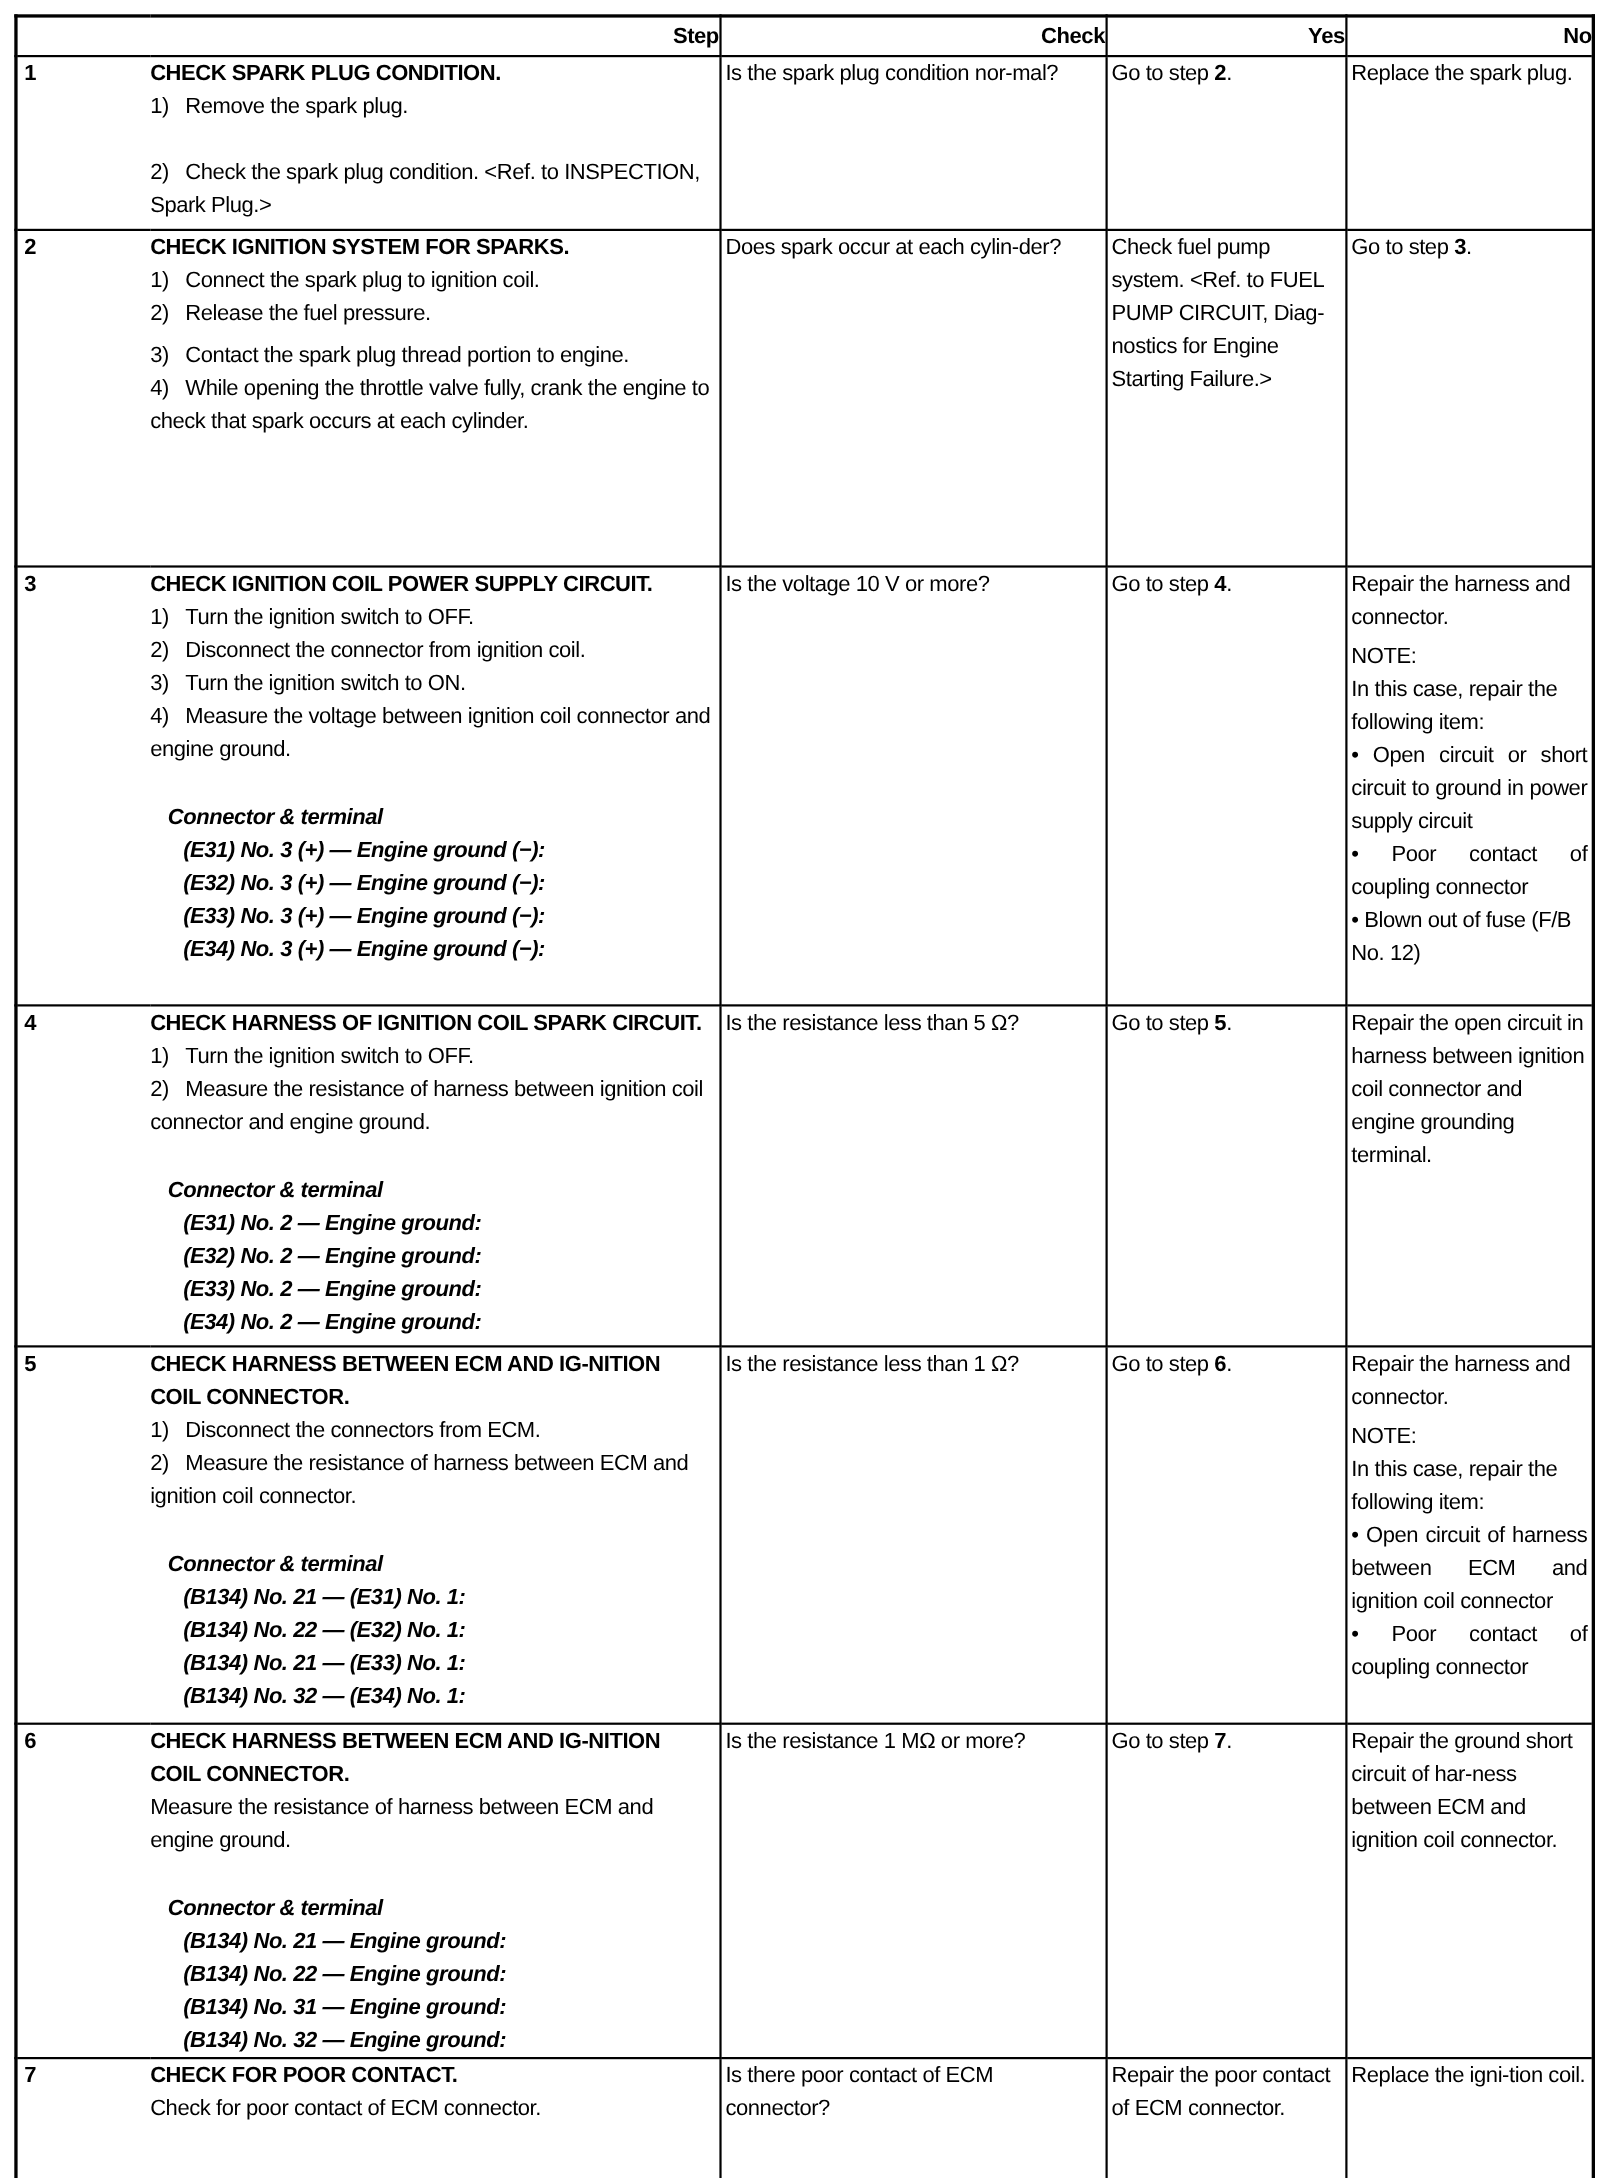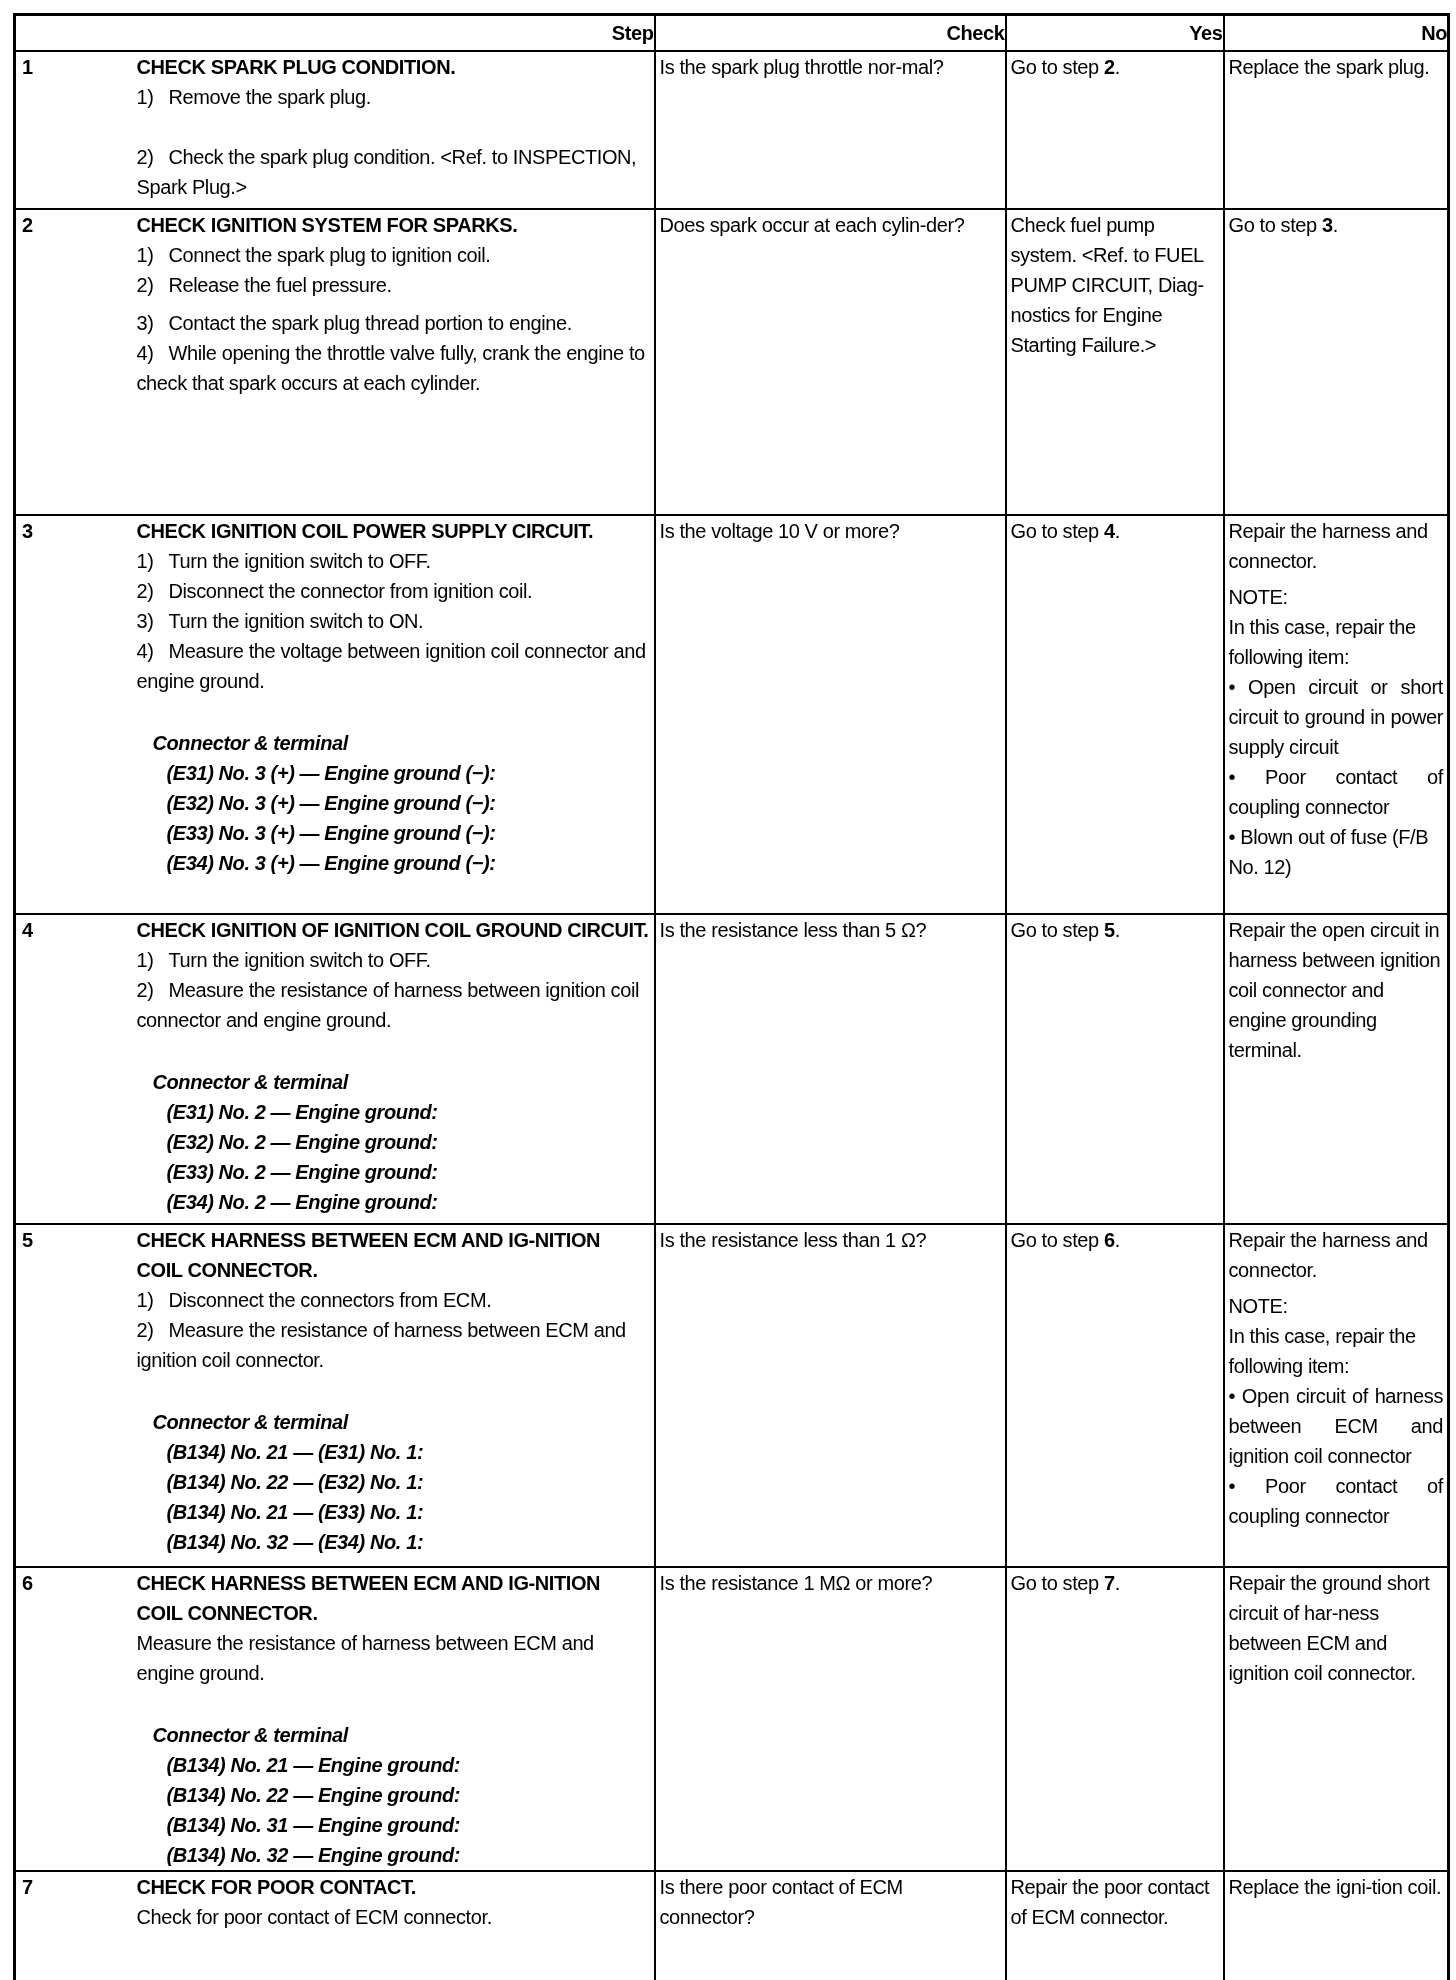--- a/index.html
+++ b/index.html
@@ -48,21 +48,21 @@
   <tbody>
 
     <tr style="height:158px">
       <td class="num">1</td>
       <td class="stp">
         <span class="blk title">CHECK SPARK PLUG CONDITION.</span>
         <span class="li"><span class="n">1)</span><span>Remove the spark plug.</span></span>
         <span class="gap"></span>
         <span class="li"><span class="n">2)</span><span>Check the spark plug condition. &lt;Ref. to INSPECTION, Spark Plug.&gt;</span></span>
       </td>
-      <td>Is the spark plug throttle nor-mal?</td>
+      <td>Is the spark plug condition nor-mal?</td>
       <td><span>Go to step </span><span class="b">2</span><span>.</span></td>
       <td>Replace the spark plug.</td>
     </tr>
 
     <tr style="height:306px">
       <td class="num">2</td>
       <td class="stp">
         <span class="blk title">CHECK IGNITION SYSTEM FOR SPARKS.</span>
         <span class="li"><span class="n">1)</span><span>Connect the spark plug to ignition coil.</span></span>
         <span class="li"><span class="n">2)</span><span>Release the fuel pressure.</span></span>
@@ -98,21 +98,21 @@
         <span class="blk">In this case, repair the following item:</span>
         <span class="blk" style="text-align:justify">• Open circuit or short circuit to ground in power supply circuit</span>
         <span class="blk" style="text-align:justify">• Poor contact of coupling connector</span>
         <span class="blk">• Blown out of fuse (F/B No. 12)</span>
       </td>
     </tr>
 
     <tr style="height:310px">
       <td class="num">4</td>
       <td class="stp">
-        <span class="blk title">CHECK IGNITION OF IGNITION COIL GROUND CIRCUIT.</span>
+        <span class="blk title">CHECK HARNESS OF IGNITION COIL SPARK CIRCUIT.</span>
         <span class="li"><span class="n">1)</span><span>Turn the ignition switch to OFF.</span></span>
         <span class="li"><span class="n">2)</span><span>Measure the resistance of harness between ignition coil connector and engine ground.</span></span>
         <span class="ct-h">Connector &amp; terminal</span>
         <span class="ct">(E31) No. 2 — Engine ground:</span>
         <span class="ct">(E32) No. 2 — Engine ground:</span>
         <span class="ct">(E33) No. 2 — Engine ground:</span>
         <span class="ct">(E34) No. 2 — Engine ground:</span>
       </td>
       <td>Is the resistance less than 5 Ω?</td>
       <td><span>Go to step </span><span class="b">5</span><span>.</span></td>

